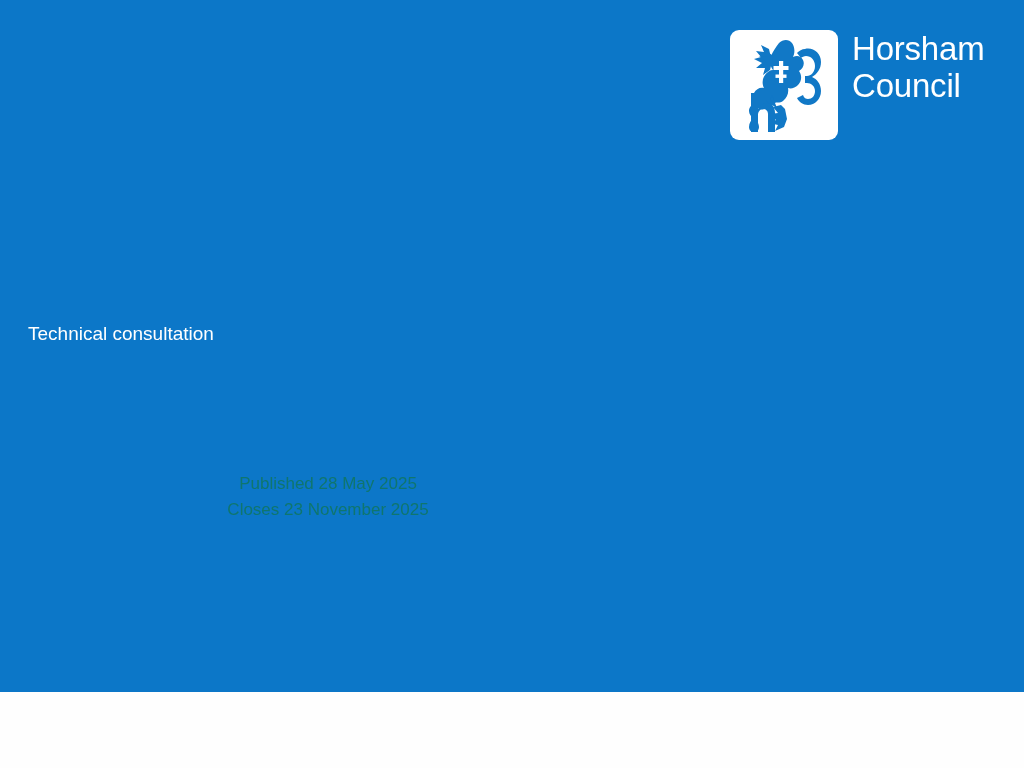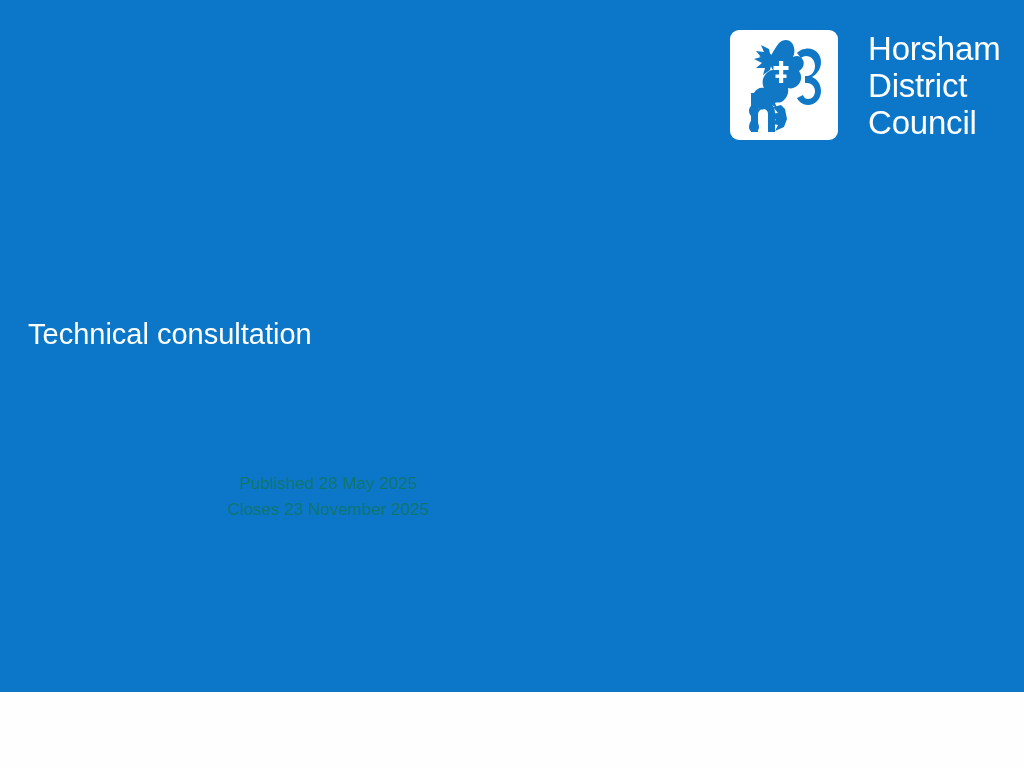--- a/index.html
+++ b/index.html
@@ -41,21 +41,20 @@
 
   
   #logo-lockup {
     position: absolute;
     left: 730px;
     top: 30px;
     width: 272px;
     height: 112px;
     display: flex;
     align-items: flex-start;
-    gap: 16px;
   }
 
   #logo-crest-box {
     width: 108px;
     height: 110px;
     background: #ffffff;
     border-radius: 9px;
     flex: 0 0 auto;
     position: relative;
     overflow: hidden;
@@ -103,21 +102,21 @@
     line-height: 66px;
     font-weight: bold;
     letter-spacing: -0.5px;
     white-space: nowrap;
     margin: 0;
   }
 
   #slide-subtitle {
     color: #ffffff;
     font-family: "Liberation Sans", sans-serif;
-    font-size: 29px;
+    font-size: 19px;
     line-height: 40px;
     font-weight: 400;
     margin: 0;
     padding-top: 9px;
     white-space: nowrap;
   }
 
   #dates-block {
     position: absolute;
     left: 28px;
@@ -188,21 +187,20 @@
         <g fill="#ffffff">
           <rect x="40" y="26" width="4.2" height="22"></rect>
           <rect x="34.5" y="31" width="15" height="4"></rect>
           <rect x="36.5" y="39.5" width="11" height="3.4"></rect>
         </g>
       </svg>
     </div>
 
     <div id="logo-wordmark">
       <div class="wm-line">Horsham</div>
-      <div class="wm-line">District</div>
       <div class="wm-line">Council</div>
     </div>
 
   </div>
 
   <div id="title-block">
     <p id="slide-subtitle">Technical consultation</p>
   </div>
 
   <div id="dates-block">

